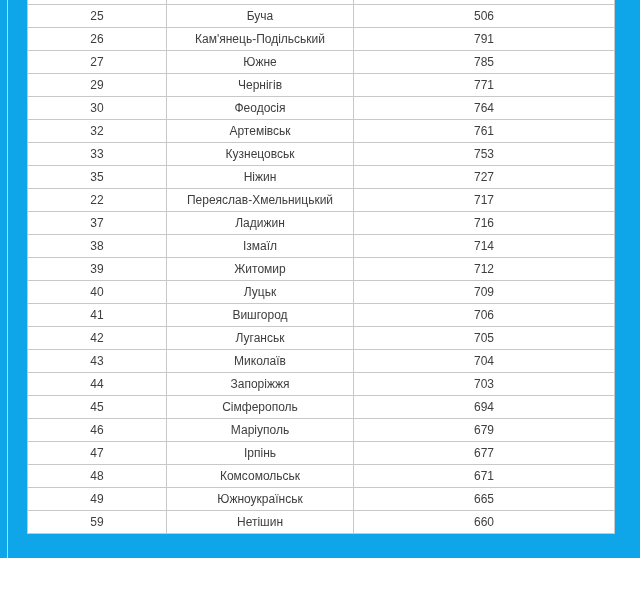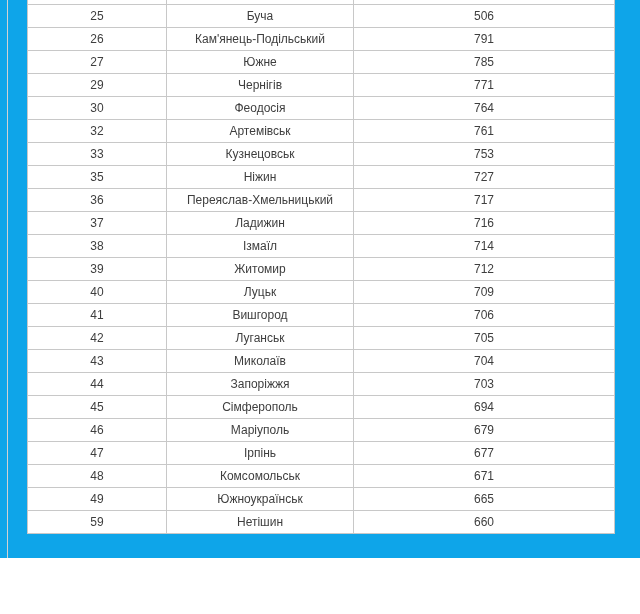--- a/index.html
+++ b/index.html
@@ -103,21 +103,21 @@
             <td>33</td>
             <td>Кузнецовськ</td>
             <td>753</td>
           </tr>
           <tr>
             <td>35</td>
             <td>Ніжин</td>
             <td>727</td>
           </tr>
           <tr>
-            <td>36</td>
+            <td>22</td>
             <td>Переяслав-Хмельницький</td>
             <td>717</td>
           </tr>
           <tr>
             <td>37</td>
             <td>Ладижин</td>
             <td>716</td>
           </tr>
           <tr>
             <td>38</td>

